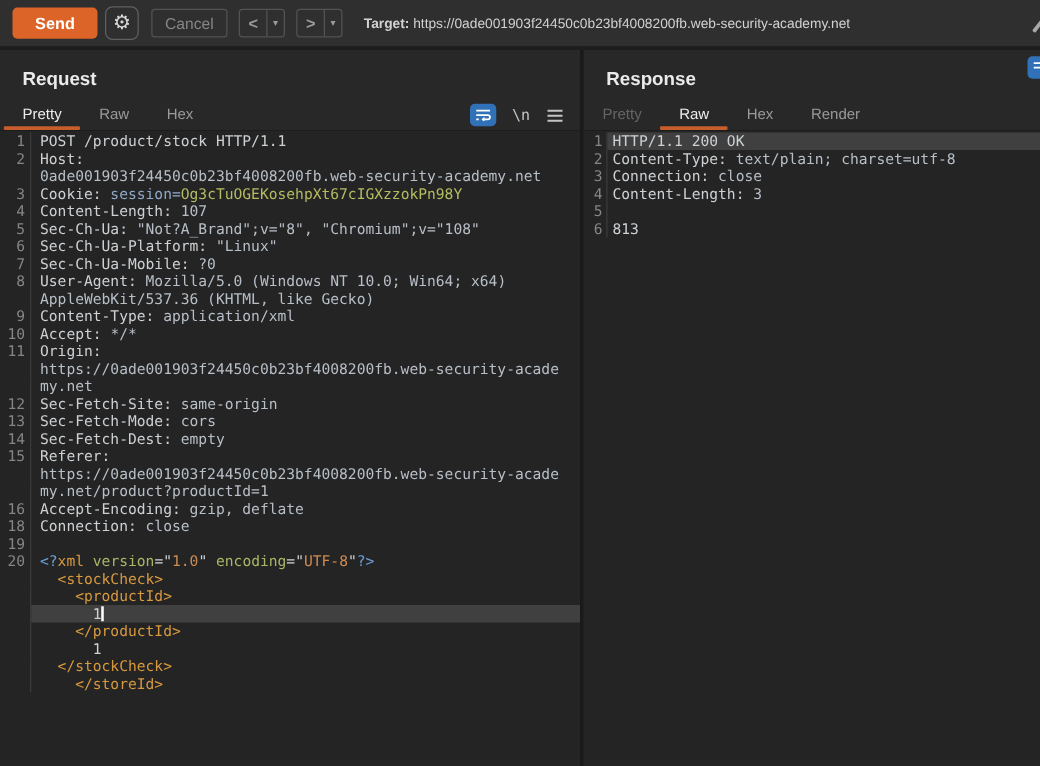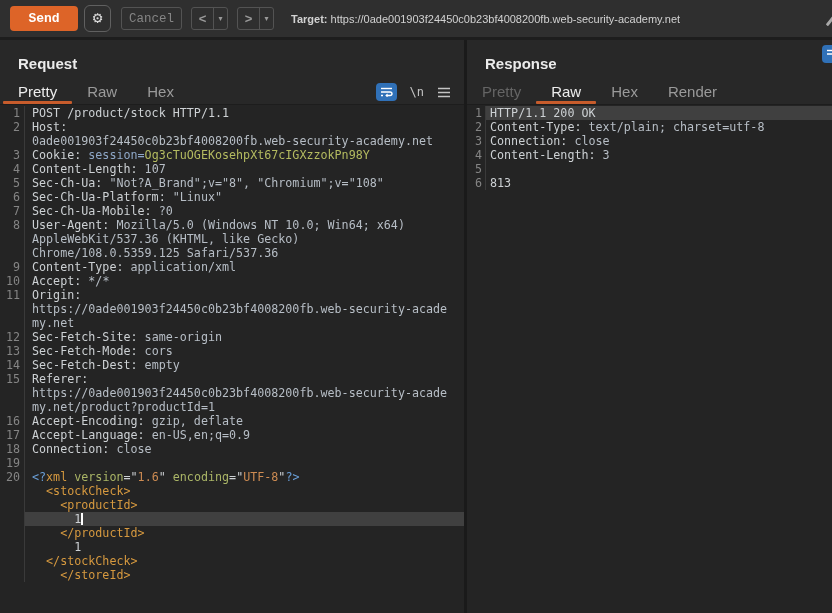--- a/index.html
+++ b/index.html
@@ -8,21 +8,21 @@
     background:#282828;
     font-family:"Liberation Sans",sans-serif;
     -webkit-font-smoothing:antialiased;
     position:relative;
   }
   
   .toolbar{
     height:37px;background:#2f2f2f;border-bottom:3px solid #1d1d1d;
     display:flex;align-items:center;position:relative;
   }
-  .btn{box-sizing:border-box;font-family:Liberation Mono, monospace;cursor:pointer;}
+  .btn{box-sizing:border-box;font-family:Liberation Sans, sans-serif;cursor:pointer;}
   .btn.send{
     margin-left:10px;width:68px;height:25px;border:none;border-radius:4px;
     background:#dd6428;color:#ffffff;font-weight:bold;font-size:13px;
   }
   .btn.gear{
     margin-left:6px;width:27px;height:27px;border:1px solid #606060;border-radius:6px;
     background:transparent;color:#d8d8d8;font-size:16px;line-height:24px;padding:0;
   }
   .btn.cancel{
     margin-left:10px;width:61px;height:23px;border:1px solid #535353;border-radius:3px;
@@ -52,21 +52,21 @@
   .panel-title{
     padding:15px 0 0 18px;height:25px;font-weight:bold;font-size:15px;color:#ebebeb;
   }
   .panel.resp .panel-title{}
   .tab-row{
     height:24px;border-bottom:1px solid #1d1d1d;display:flex;align-items:flex-end;
     padding-left:3px;position:relative;
   }
   .panel.resp .tab-row{padding-left:0;}
   .tab{
-    padding:0 15px;font-size:15px;color:#9a9a9a;height:23px;line-height:21px;
+    padding:0 15px;font-size:12px;color:#9a9a9a;height:23px;line-height:21px;
     position:relative;cursor:pointer;
   }
   .tab.sel{color:#ededed;}
   .tab.sel::after{
     content:"";position:absolute;left:0;right:0;bottom:0;height:3px;
     background:#c75c2c;border-radius:1px;
   }
   .tab.dis{color:#656565;}
   .icon-group{
     position:absolute;right:13px;top:2px;display:flex;gap:13px;align-items:center;height:20px;
@@ -190,24 +190,20 @@
         </div>
         <div class="row">
           <span class="gut">8</span>
           <span class="code"><span class="sg-t">User-Agent:</span><span class="sg-v"> Mozilla/5.0 (Windows NT 10.0; Win64; x64)</span></span>
         </div>
         <div class="row">
           <span class="gut"></span>
           <span class="code"><span class="sg-v">AppleWebKit/537.36 (KHTML, like Gecko)</span></span>
         </div>
         <div class="row">
-          <span class="gut"></span>
-          <span class="code"><span class="sg-v">Chrome/108.0.5359.125 Safari/537.36</span></span>
-        </div>
-        <div class="row">
           <span class="gut">9</span>
           <span class="code"><span class="sg-t">Content-Type:</span><span class="sg-v"> application/xml</span></span>
         </div>
         <div class="row">
           <span class="gut">10</span>
           <span class="code"><span class="sg-t">Accept:</span><span class="sg-v"> */*</span></span>
         </div>
         <div class="row">
           <span class="gut">11</span>
           <span class="code"><span class="sg-t">Origin:</span></span>
@@ -242,34 +238,30 @@
         </div>
         <div class="row">
           <span class="gut"></span>
           <span class="code"><span class="sg-v">my.net/product?productId=1</span></span>
         </div>
         <div class="row">
           <span class="gut">16</span>
           <span class="code"><span class="sg-t">Accept-Encoding:</span><span class="sg-v"> gzip, deflate</span></span>
         </div>
         <div class="row">
-          <span class="gut">17</span>
-          <span class="code"><span class="sg-t">Accept-Language:</span><span class="sg-v"> en-US,en;q=0.9</span></span>
-        </div>
-        <div class="row">
           <span class="gut">18</span>
           <span class="code"><span class="sg-t">Connection:</span><span class="sg-v"> close</span></span>
         </div>
         <div class="row">
           <span class="gut">19</span>
           <span class="code"></span>
         </div>
         <div class="row">
           <span class="gut">20</span>
-          <span class="code"><span class="sg-xd">&lt;?</span><span class="sg-xt">xml</span><span class="sg-t"> </span><span class="sg-xa">version</span><span class="sg-t">="</span><span class="sg-xv">1.6</span><span class="sg-t">" </span><span class="sg-xa">encoding</span><span class="sg-t">="</span><span class="sg-xv">UTF-8</span><span class="sg-t">"</span><span class="sg-xd">?&gt;</span></span>
+          <span class="code"><span class="sg-xd">&lt;?</span><span class="sg-xt">xml</span><span class="sg-t"> </span><span class="sg-xa">version</span><span class="sg-t">="</span><span class="sg-xv">1.0</span><span class="sg-t">" </span><span class="sg-xa">encoding</span><span class="sg-t">="</span><span class="sg-xv">UTF-8</span><span class="sg-t">"</span><span class="sg-xd">?&gt;</span></span>
         </div>
         <div class="row">
           <span class="gut"></span>
           <span class="code"><span class="sg-xt">  &lt;stockCheck&gt;</span></span>
         </div>
         <div class="row">
           <span class="gut"></span>
           <span class="code"><span class="sg-xt">    &lt;productId&gt;</span></span>
         </div>
         <div class="row">

